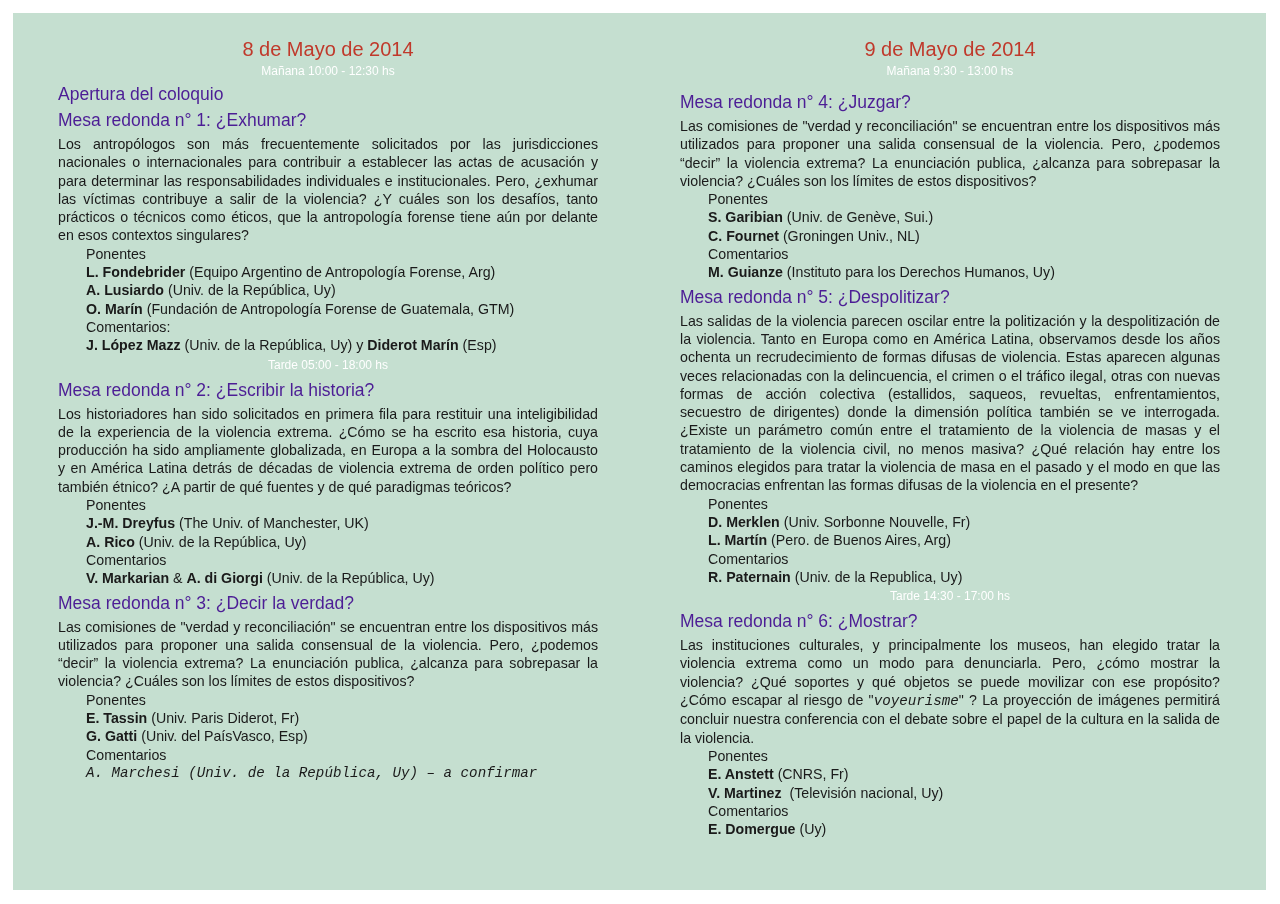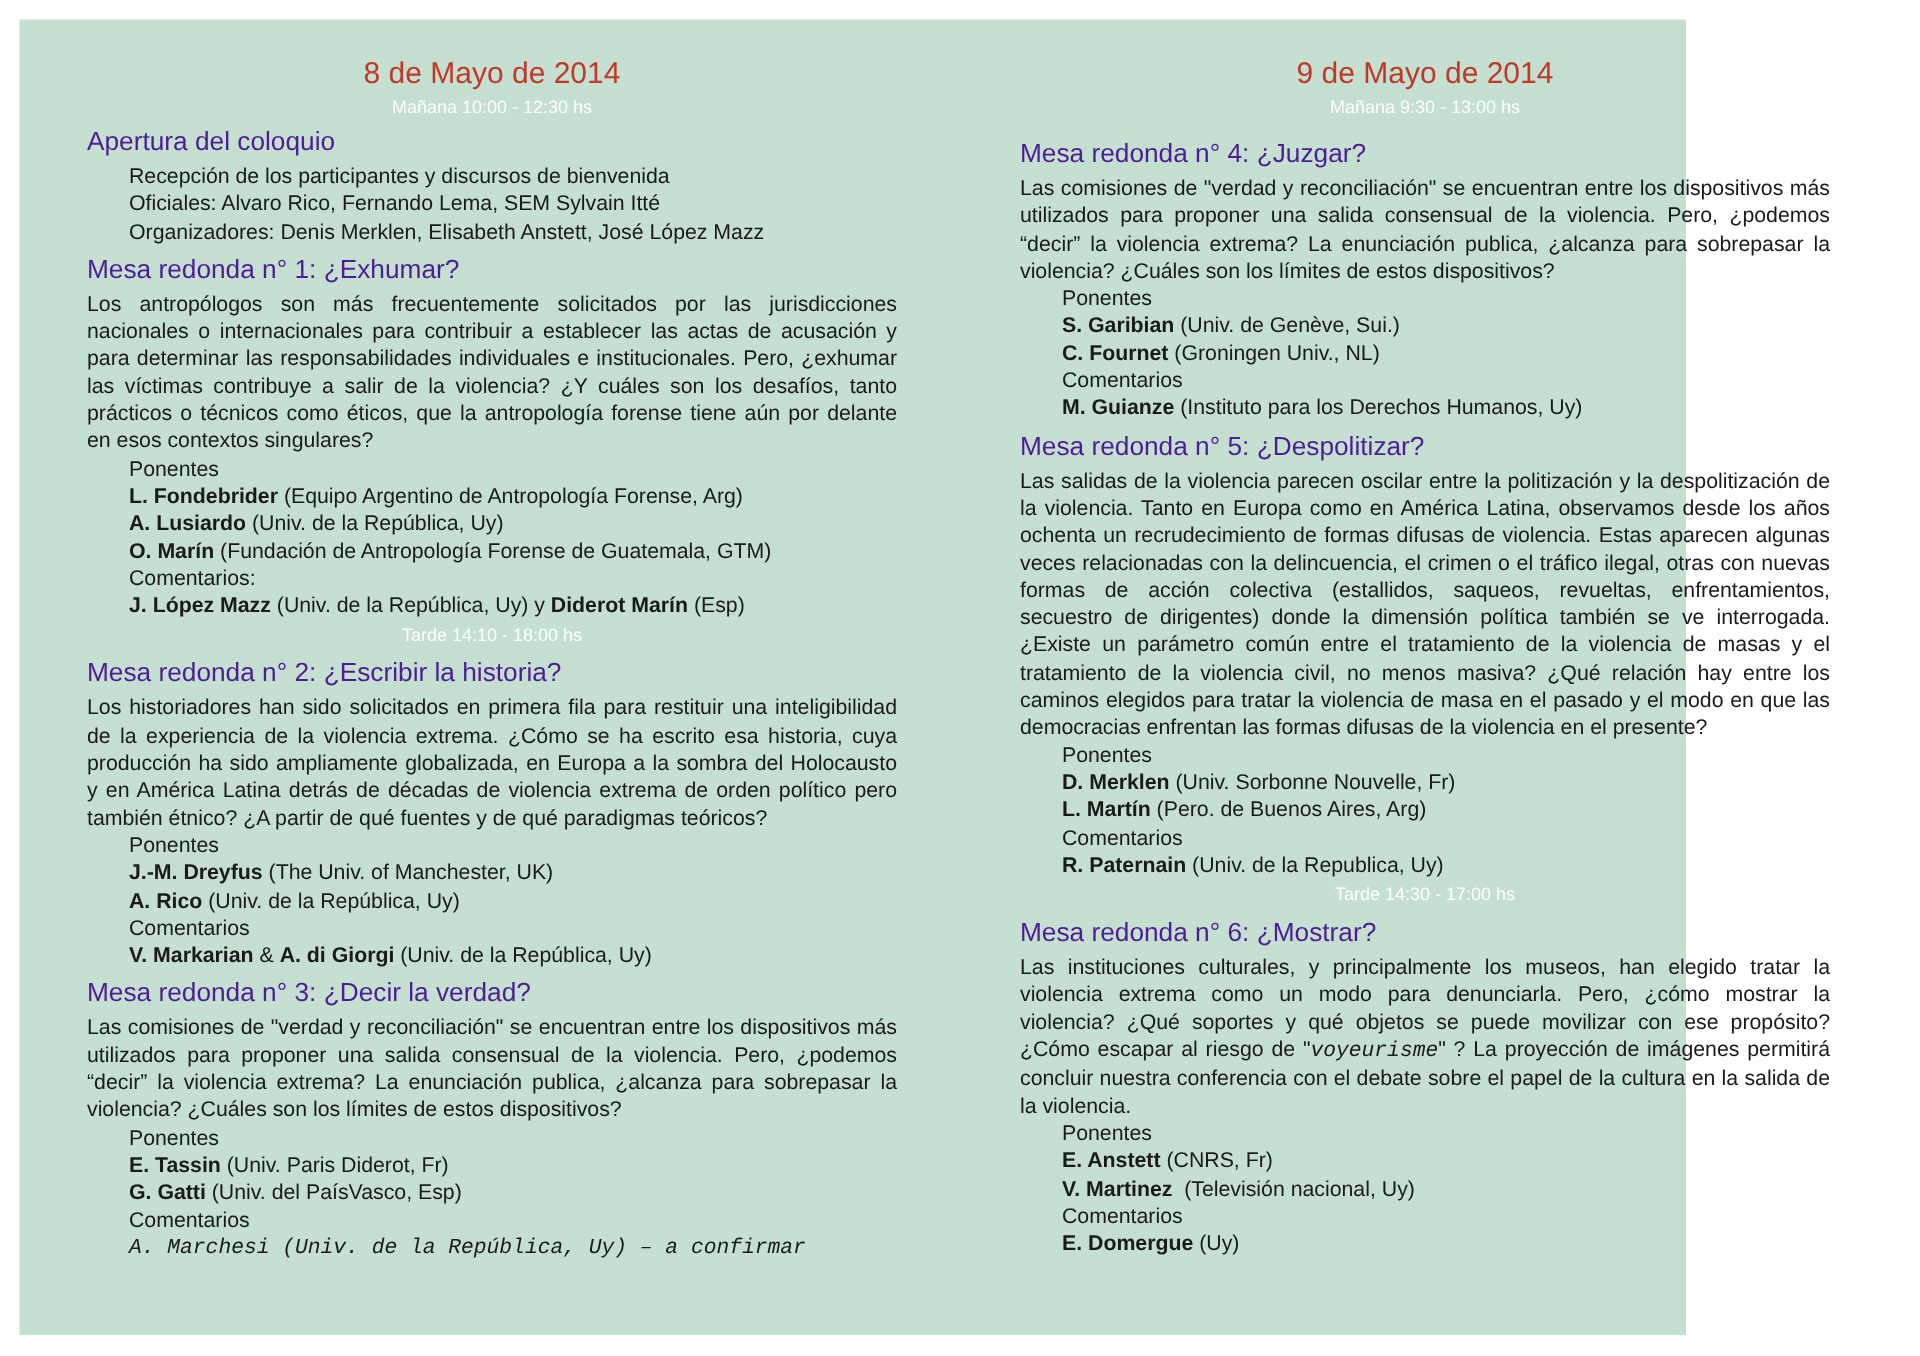--- a/index.html
+++ b/index.html
@@ -1,19 +1,19 @@
 <!DOCTYPE html>
 <html><head>
   <meta charset="utf-8">
   <style>
     html, body { margin: 0; padding: 0; background: #ffffff; }
     body { width: 1280px; height: 904px; position: relative; overflow: hidden;
       font-family: "Liberation Sans", sans-serif; color: #1a1a1a; }
-    .panel { position: absolute; left: 13px; top: 13px; width: 1063px; height: 877px;
-      background: #c5dfd0; padding-left: 48px; }
+    .panel { position: absolute; left: 13px; top: 13px; width: 1253px; height: 877px;
+      background: #c5dfd0; }
     .col { position: absolute; top: 24px; width: 540px; }
     .col.left { left: 45px; }
     .col.right { left: 667px; }
     .date { text-align: center; color: #c0392b; font-size: 20px; line-height: 24px; margin: 0; }
     .slot { text-align: center; color: #ffffff; font-size: 12px; line-height: 20px; margin: 0; }
     .h { color: #4c1d95; font-size: 17.5px; line-height: 22px; margin: 4px 0 4px 0; }
     .p { font-size: 14.2px; line-height: 18.3px; text-align: justify; margin: 0; }
     .ind { padding-left: 28px; font-size: 14.2px; line-height: 18.3px; }
     .ind div { white-space: nowrap; }
     b { font-weight: bold; }
@@ -22,38 +22,33 @@
 </head>
 <body>
 
 <div class="panel">
 
   <div class="col left">
     <p class="date">8 de Mayo de 2014</p>
     <p class="slot">Mañana 10:00 - 12:30 hs</p>
 
     <div class="h" style="margin-top:2px">Apertura del coloquio</div>
-    <div class="ind">
-      <div>Recepción de los participantes y discursos de bienvenida</div>
-      <div>Oficiales: Alvaro Rico, Fernando Lema, SEM Sylvain Itté</div>
-      <div>Organizadores: Denis Merklen, Elisabeth Anstett, José López Mazz</div>
-    </div>
 
     <div class="h">Mesa redonda n° 1: ¿Exhumar?</div>
     <p class="p">Los antropólogos son más frecuentemente solicitados por las jurisdicciones nacionales o internacionales para contribuir a establecer las actas de acusación y para determinar las responsabilidades individuales e institucionales. Pero, ¿exhumar las víctimas contribuye a salir de la violencia? ¿Y cuáles son los desafíos, tanto prácticos o técnicos como éticos, que la antropología forense tiene aún por delante en esos contextos singulares?</p>
     <div class="ind">
       <div>Ponentes</div>
       <div><b>L. Fondebrider</b><span> (Equipo Argentino de Antropología Forense, Arg)</span></div>
       <div><b>A. Lusiardo</b><span> (Univ. de la República, Uy)</span></div>
       <div><b>O. Marín</b><span> (Fundación de Antropología Forense de Guatemala, GTM)</span></div>
       <div>Comentarios:</div>
       <div><b>J. López Mazz</b><span> (Univ. de la República, Uy) y </span><b>Diderot Marín</b><span> (Esp)</span></div>
     </div>
 
-    <p class="slot">Tarde 14:10 - 18:00 hs</p>
+    <p class="slot">Tarde 05:00 - 18:00 hs</p>
 
     <div class="h">Mesa redonda n° 2: ¿Escribir la historia?</div>
     <p class="p">Los historiadores han sido solicitados en primera fila para restituir una inteligibilidad de la experiencia de la violencia extrema. ¿Cómo se ha escrito esa historia, cuya producción ha sido ampliamente globalizada, en Europa a la sombra del Holocausto y en América Latina detrás de décadas de violencia extrema de orden político pero también étnico? ¿A partir de qué fuentes y de qué paradigmas teóricos?</p>
     <div class="ind">
       <div>Ponentes</div>
       <div><b>J.-M. Dreyfus</b><span> (The Univ. of Manchester, UK)</span></div>
       <div><b>A. Rico</b><span> (Univ. de la República, Uy)</span></div>
       <div>Comentarios</div>
       <div><b>V. Markarian</b><span> &amp; </span><b>A. di Giorgi</b><span> (Univ. de la República, Uy)</span></div>
     </div>

